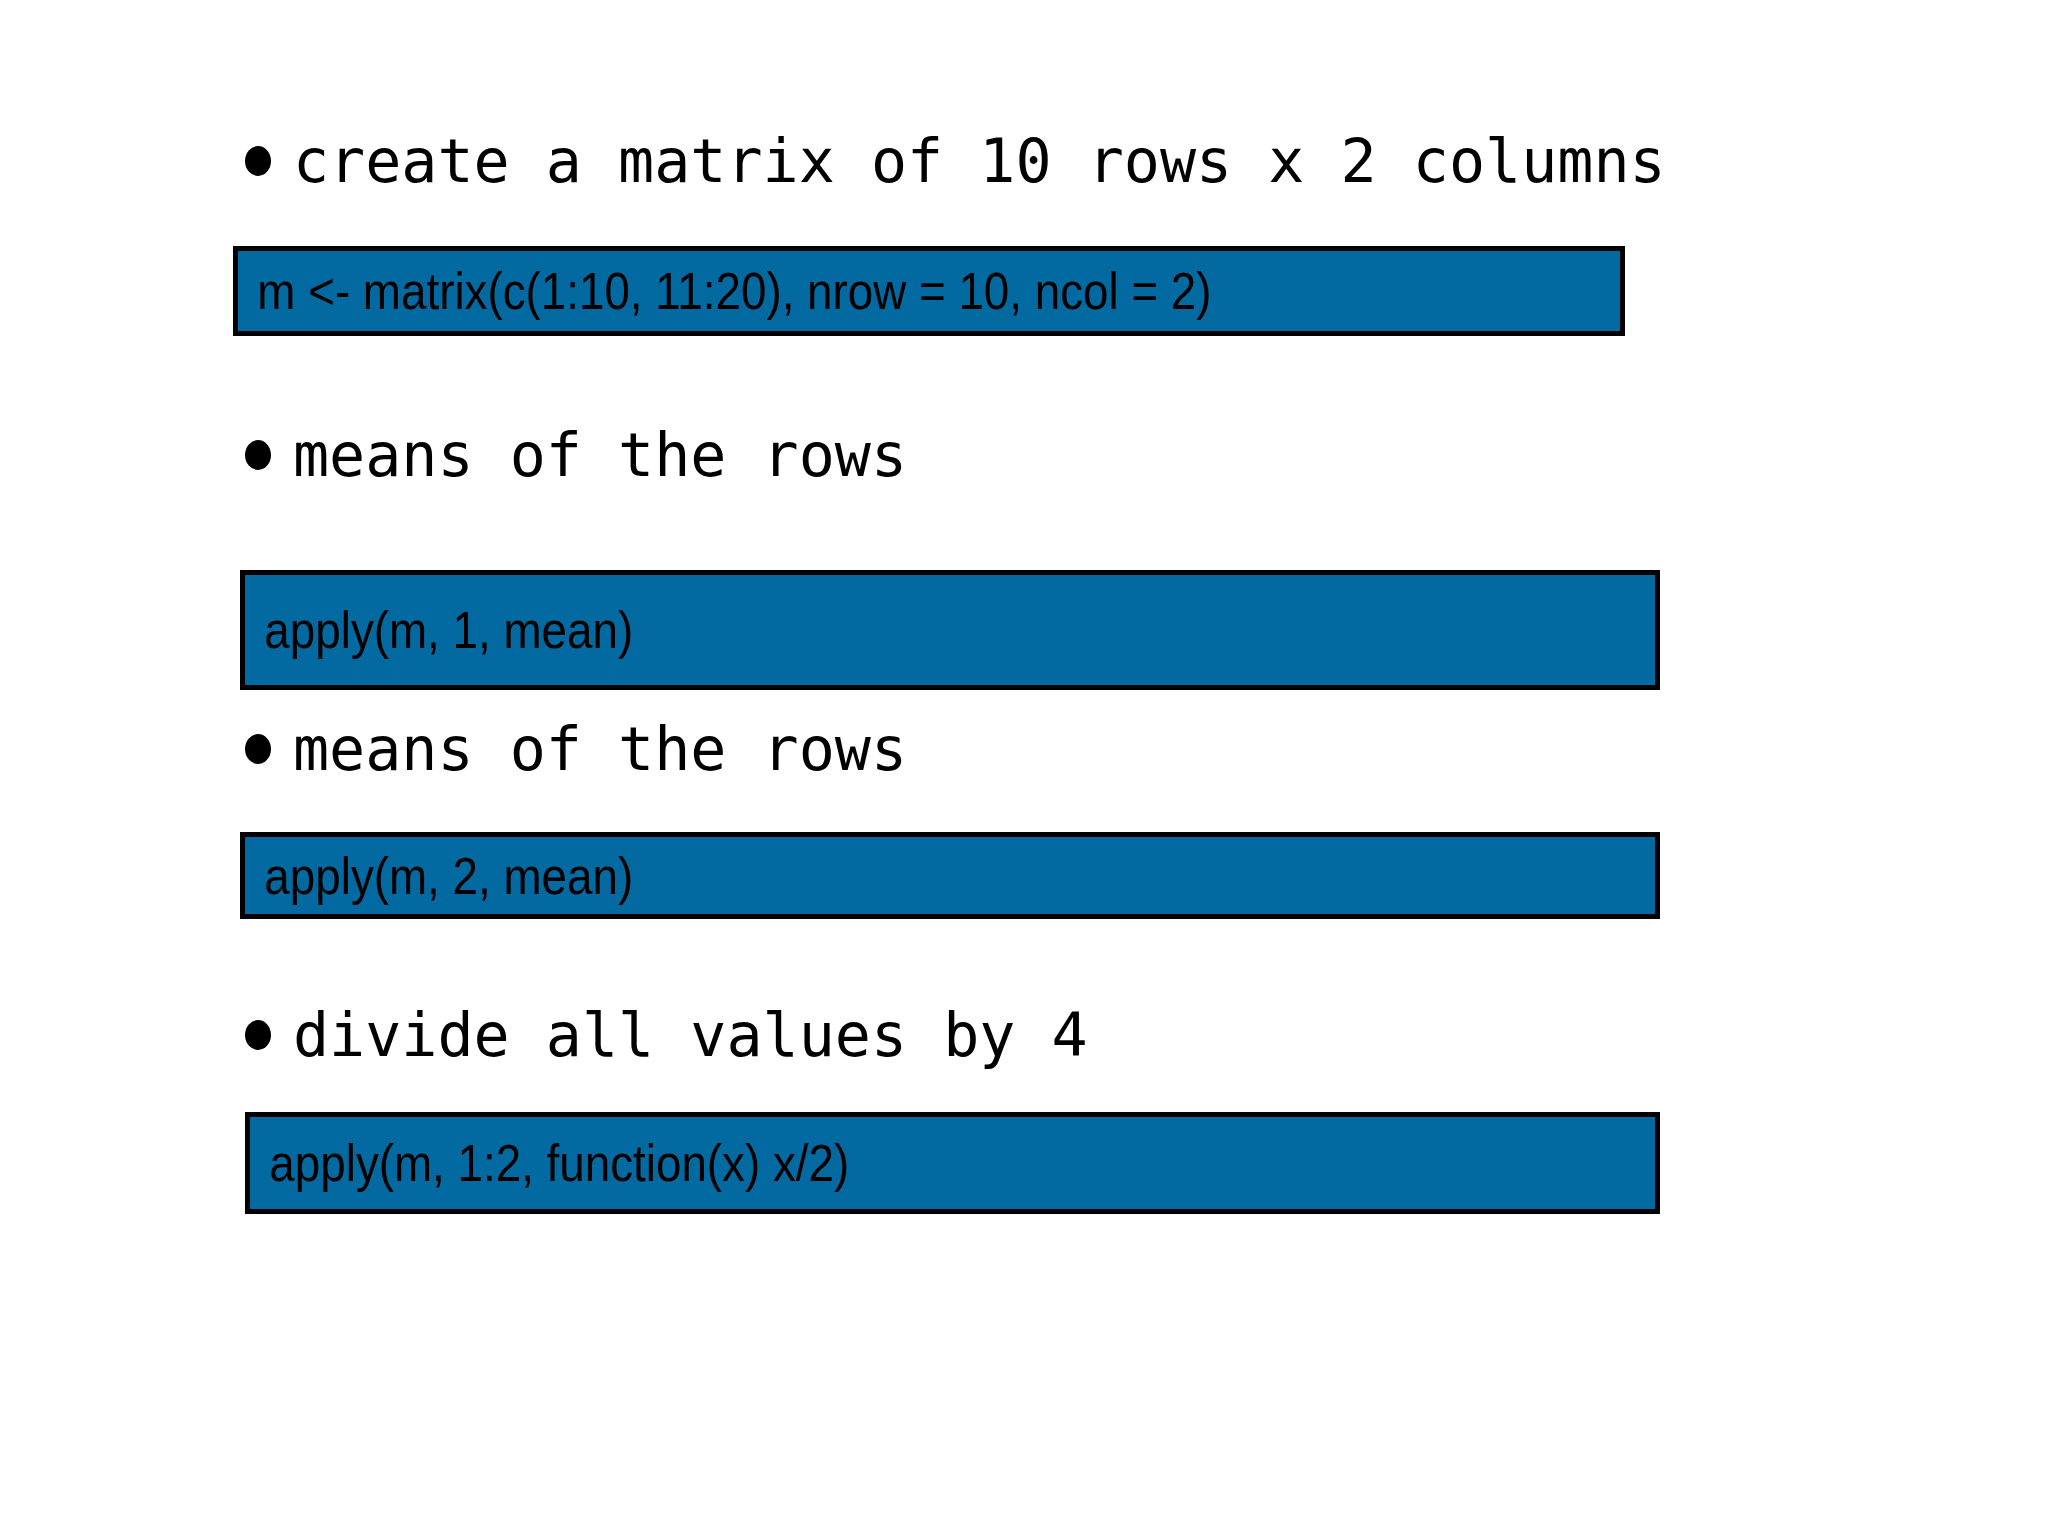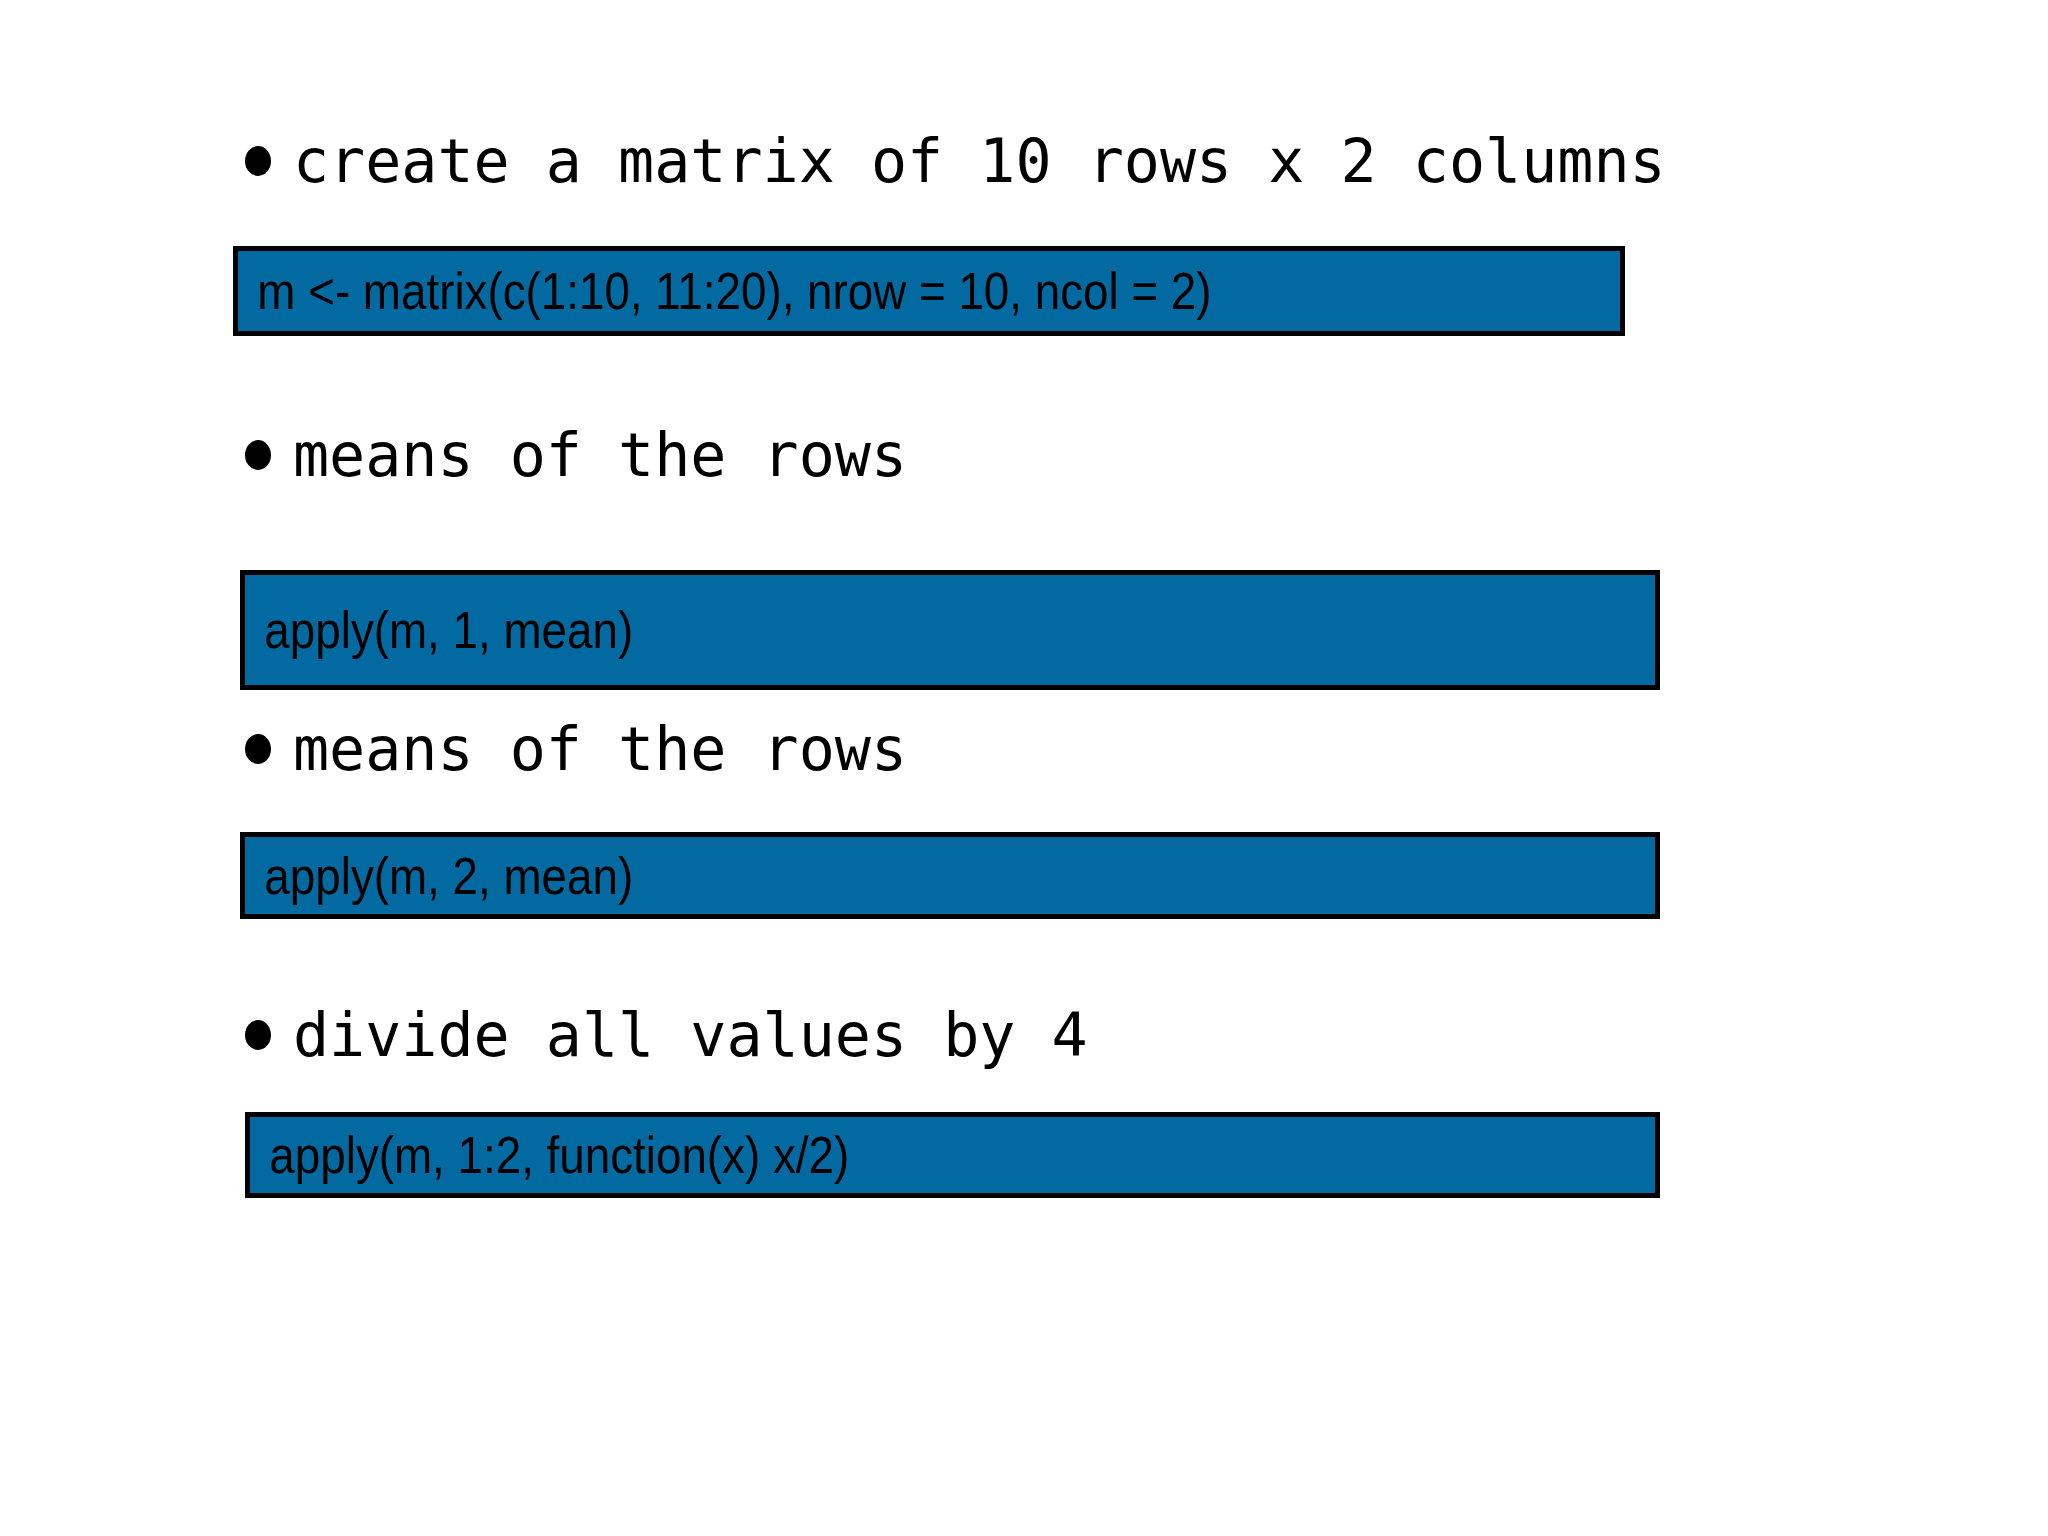--- a/index.html
+++ b/index.html
@@ -77,21 +77,21 @@
   #bullet-1 { top: 126px; }
   #box-1    { left: 233px;  top: 246px;  width: 1392px; height: 90px; }
 
   #bullet-2 { top: 420px; }
   #box-2    { left: 240px;  top: 538px;  width: 1420px; height: 120px; margin-top: 32px; }
 
   #bullet-3 { top: 714px; }
   #box-3    { left: 240px;  top: 832px;  width: 1420px; height: 87px; }
 
   #bullet-4 { top: 1000px; }
-  #box-4    { left: 245px;  top: 1112px; width: 1415px; height: 86px; }
+  #box-4    { left: 245px;  top: 1112px; width: 1415px; height: 102px; }
 </style>
 </head>
 <body>
 
 <div class="slide">
 
   <div class="block" id="bullet-1">
     <div class="bullet-row">
       <span class="bullet-dot"></span>
       <span class="bullet-text">create a matrix of 10 rows x 2 columns</span>

